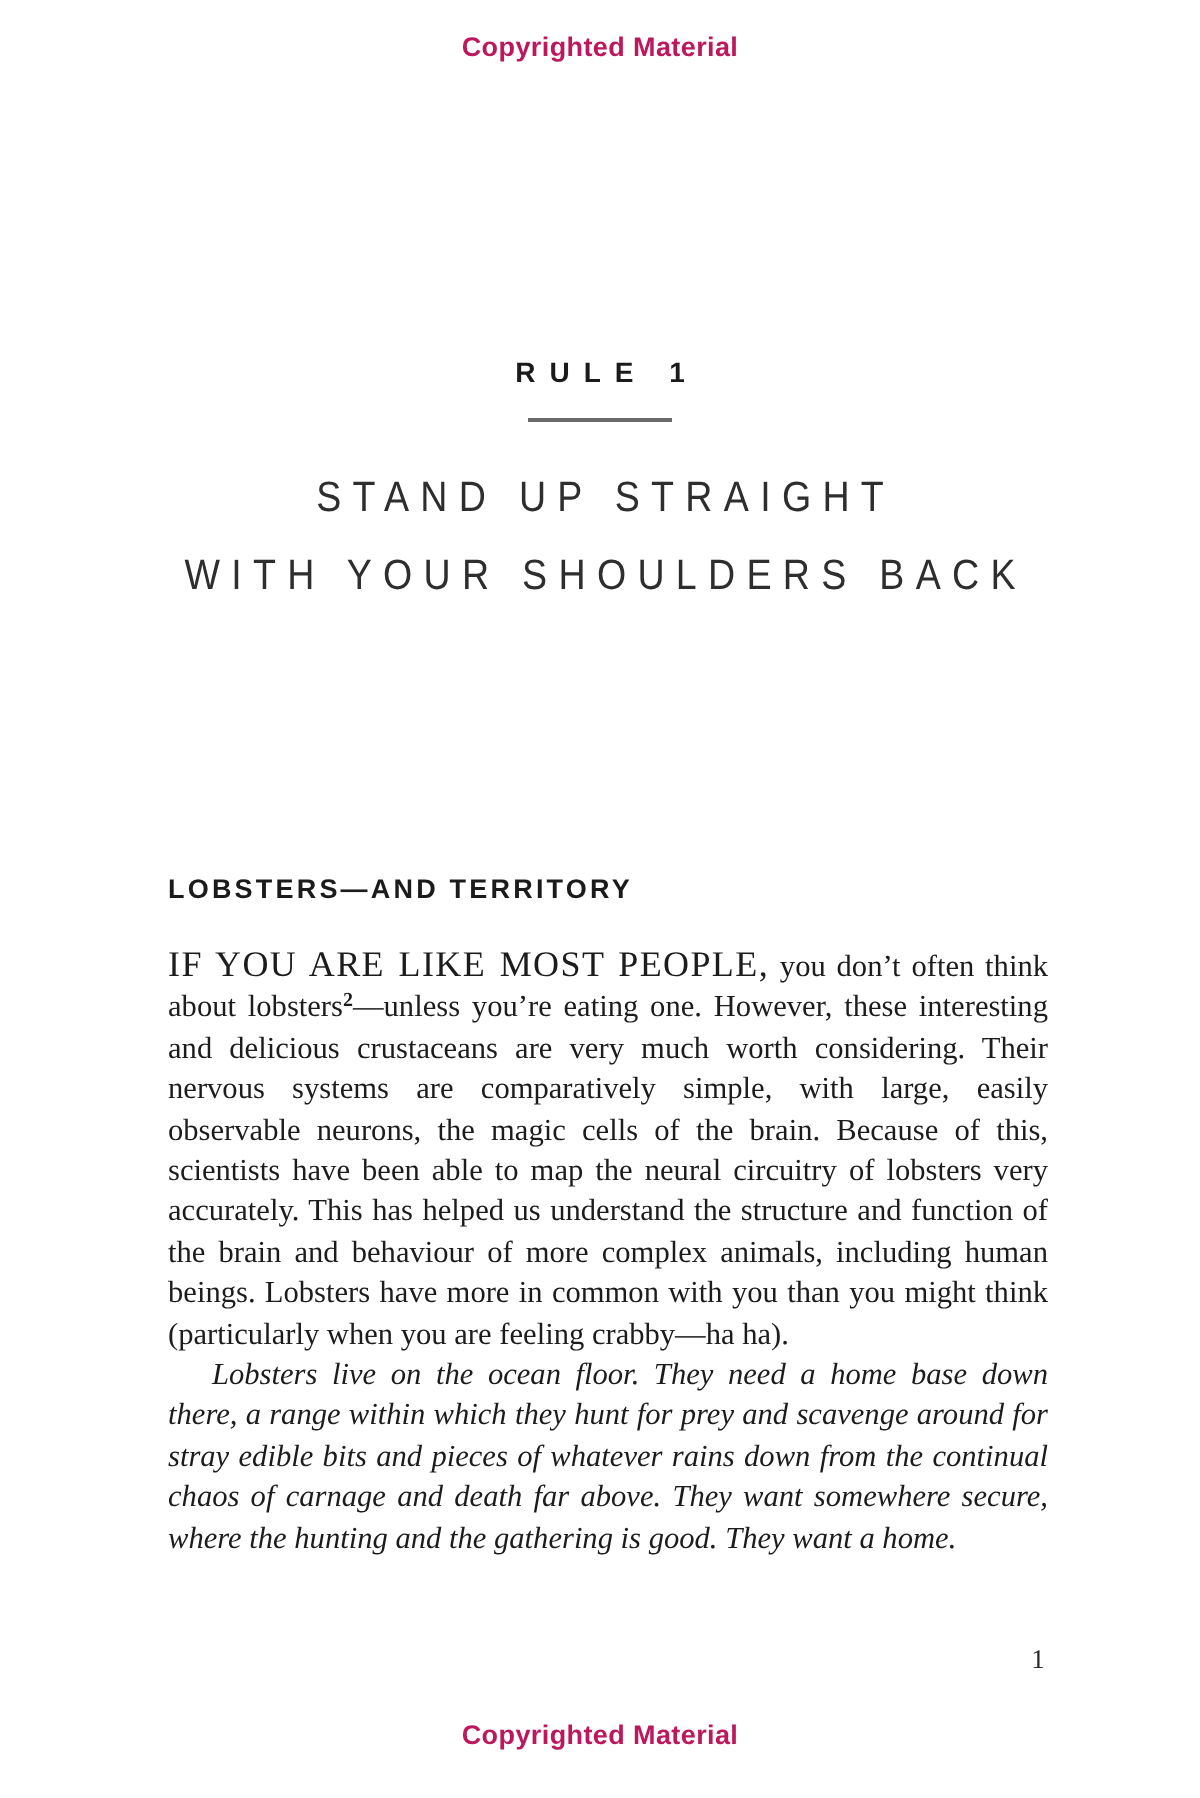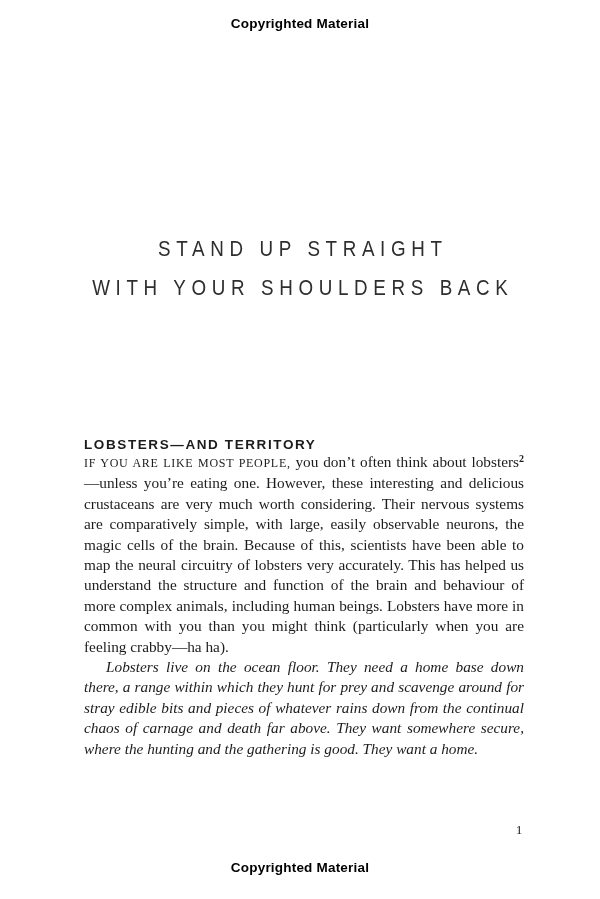--- a/index.html
+++ b/index.html
@@ -16,21 +16,21 @@
     left: 0; top: 0;
     background: #ffffff;
   }
   .copyright {
     position: absolute;
     left: 0; width: 600px;
     text-align: center;
     font-family: "Liberation Sans", sans-serif;
     font-weight: bold;
     font-size: 13.5px;
-    color: #000000;
+    color: #be185d;
     letter-spacing: 0.2px;
   }
   .copyright-top { top: 16px; }
   .copyright-bottom { top: 860px; }
 
   .chapter-head {
     position: absolute;
     left: 0; width: 600px; top: 178px;
     text-align: center;
   }
@@ -68,31 +68,31 @@
     left: 84px;
     width: 440px;
     top: 437px;
   }
   .section-heading {
     font-family: "Liberation Sans", sans-serif;
     font-weight: bold;
     font-size: 13.5px;
     letter-spacing: 1.6px;
     color: #1b1b1b;
-    margin-bottom: 0;
+    margin-bottom: 20px;
   }
   .body-para {
     font-size: 15.3px;
     line-height: 20.4px;
     text-align: justify;
     color: #1c1c1c;
   }
   .body-para.indented { text-indent: 22px; font-style: italic; }
   .smallcaps {
-    font-size: 12px;
+    font-size: 18px;
     letter-spacing: 0.7px;
   }
   .footnote-marker {
     font-size: 10px;
     font-weight: bold;
     position: relative;
     top: -5px;
     line-height: 0;
   }
   .page-number {
@@ -105,20 +105,24 @@
     color: #2a2a2a;
   }
 </style>
 </head>
 <body>
 
 <div class="page">
 
   <div class="copyright copyright-top">Copyrighted Material</div>
 
+  <div class="chapter-head">
+    <div class="rule-label">RULE 1</div>
+    <div class="rule-line"></div>
+  </div>
 
   <div class="chapter-title chapter-title-line1">STAND UP STRAIGHT</div>
   <div class="chapter-title chapter-title-line2">WITH YOUR SHOULDERS BACK</div>
 
   <div class="main-text">
     <div class="section-heading">LOBSTERS—AND TERRITORY</div>
 
     <p class="body-para"><span class="smallcaps">IF YOU ARE LIKE MOST PEOPLE,</span><span> you don’t often think about lobsters</span><span class="footnote-marker">2</span><span>—unless you’re eating one. However, these interesting and delicious crustaceans are very much worth considering. Their nervous systems are comparatively simple, with large, easily observable neurons, the magic cells of the brain. Because of this, scientists have been able to map the neural circuitry of lobsters very accurately. This has helped us understand the structure and function of the brain and behaviour of more complex animals, including human beings. Lobsters have more in common with you than you might think (particularly when you are feeling crabby—ha ha).</span></p>
 
     <p class="body-para indented">Lobsters live on the ocean floor. They need a home base down there, a range within which they hunt for prey and scavenge around for stray edible bits and pieces of whatever rains down from the continual chaos of carnage and death far above. They want somewhere secure, where the hunting and the gathering is good. They want a home.</p>

